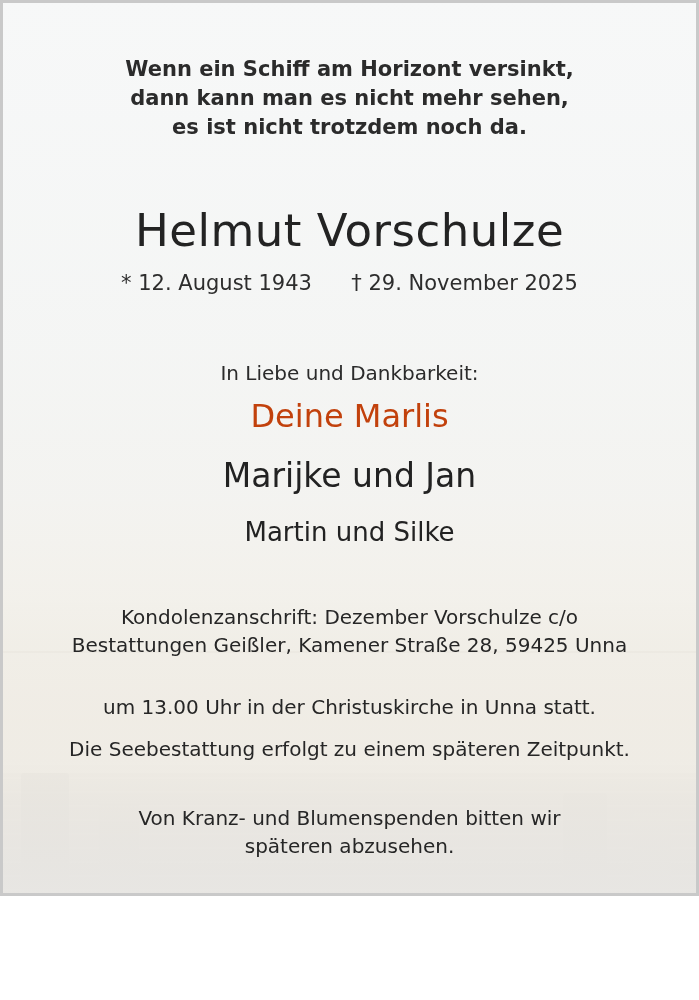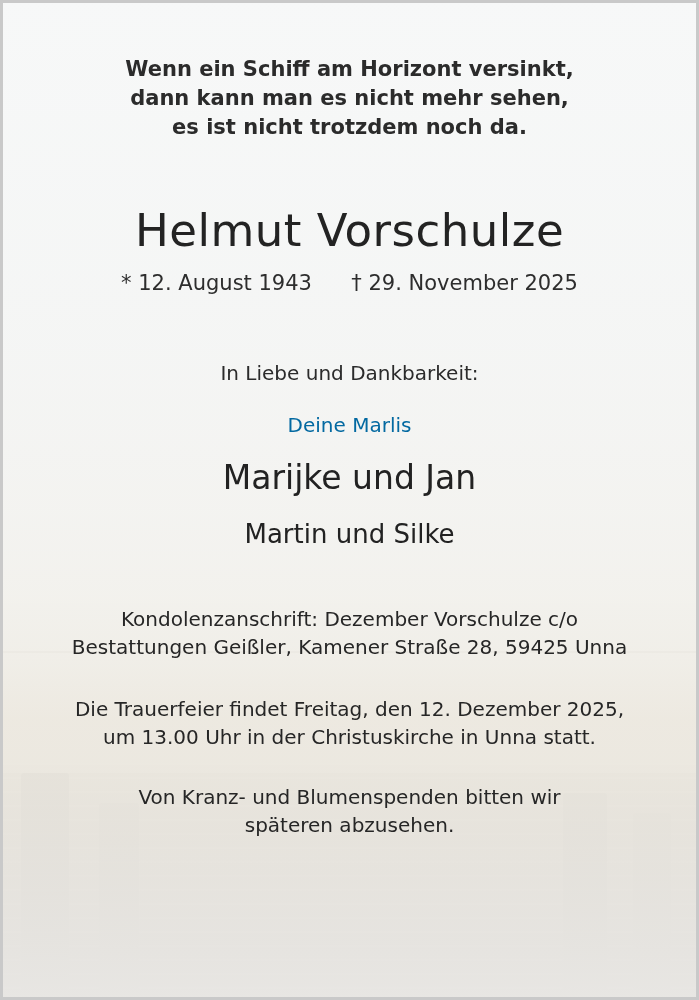--- a/index.html
+++ b/index.html
@@ -6,21 +6,21 @@
     margin: 0;
     padding: 0;
     background: #ffffff;
   }
   body {
     font-family: "DejaVu Sans", sans-serif;
   }
   .obituary {
     position: relative;
     width: 699px;
-    height: 1000px;
+    height: 896px;
     overflow: hidden;
     box-sizing: border-box;
     border: 3px solid #c9c9c9;
     background: #f2f3f2;
     padding-left: 14px;
   }
   
   .bg-sky {
     position: absolute;
     left: 0; top: 0; right: 0;
@@ -122,23 +122,23 @@
     font-size: 21px;
     color: #2d2d2d;
   }
   .dates .gap { display: inline-block; width: 26px; }
   .dedication {
     margin-top: 66px;
     font-size: 20px;
     color: #2b2b2b;
   }
   .family-1 {
-    margin-top: 28px;
-    font-size: 20px;
-    color: #0369a1;
+    margin-top: 12px;
+    font-size: 32px;
+    color: #c2410c;
   }
   .family-2 {
     margin-top: 24px;
     font-size: 33px;
     line-height: 34px;
     color: #222222;
   }
   .family-3 {
     margin-top: 24px;
     font-size: 26px;
@@ -156,21 +156,21 @@
     line-height: 28px;
     color: #262626;
   }
   .sea {
     margin-top: 14px;
     font-size: 20px;
     line-height: 28px;
     color: #262626;
   }
   .flowers {
-    margin-top: 32px;
+    margin-top: 41px;
     font-size: 20px;
     line-height: 28px;
     color: #262626;
   }
 </style>
 </head>
 <body>
 
 <div class="obituary">
 
@@ -210,24 +210,24 @@
     </div>
 
     <div class="family-3">Martin und Silke</div>
 
     <div class="address">
       <div>Kondolenzanschrift: Dezember Vorschulze c/o</div>
       <div>Bestattungen Geißler, Kamener Straße 28, 59425 Unna</div>
     </div>
 
     <div class="ceremony">
-      <div>Die Trauerfeier findet Freitag, den 12. Dezember 2025,</div>
       <div>um 13.00 Uhr in der Christuskirche in Unna statt.</div>
     </div>
 
+    <div class="sea">Die Seebestattung erfolgt zu einem späteren Zeitpunkt.</div>
 
     <div class="flowers">
       <div>Von Kranz- und Blumenspenden bitten wir</div>
       <div>späteren abzusehen.</div>
     </div>
 
   </div>
 </div>
 
 </body></html>

